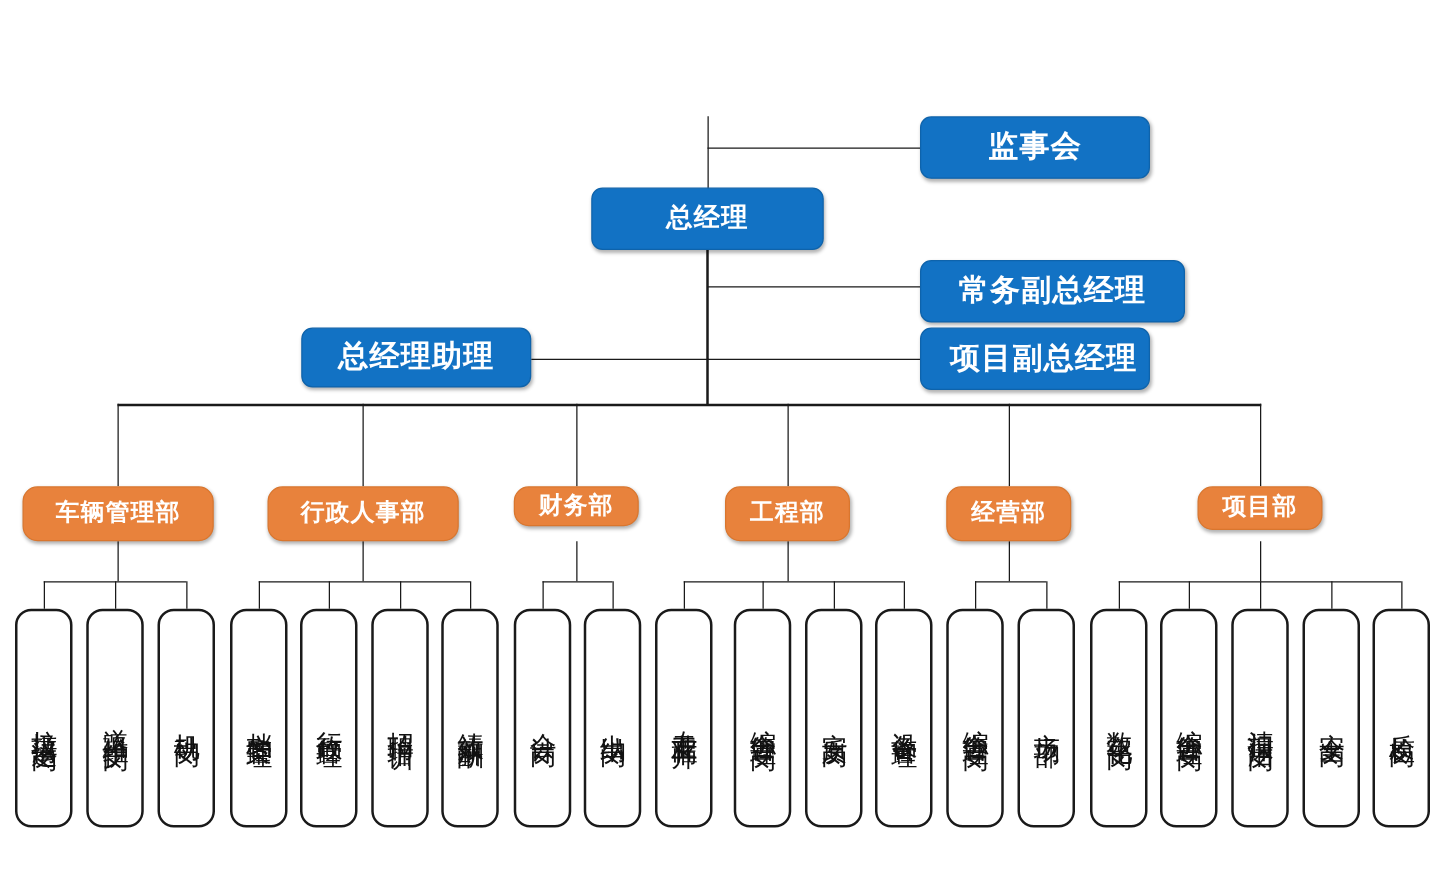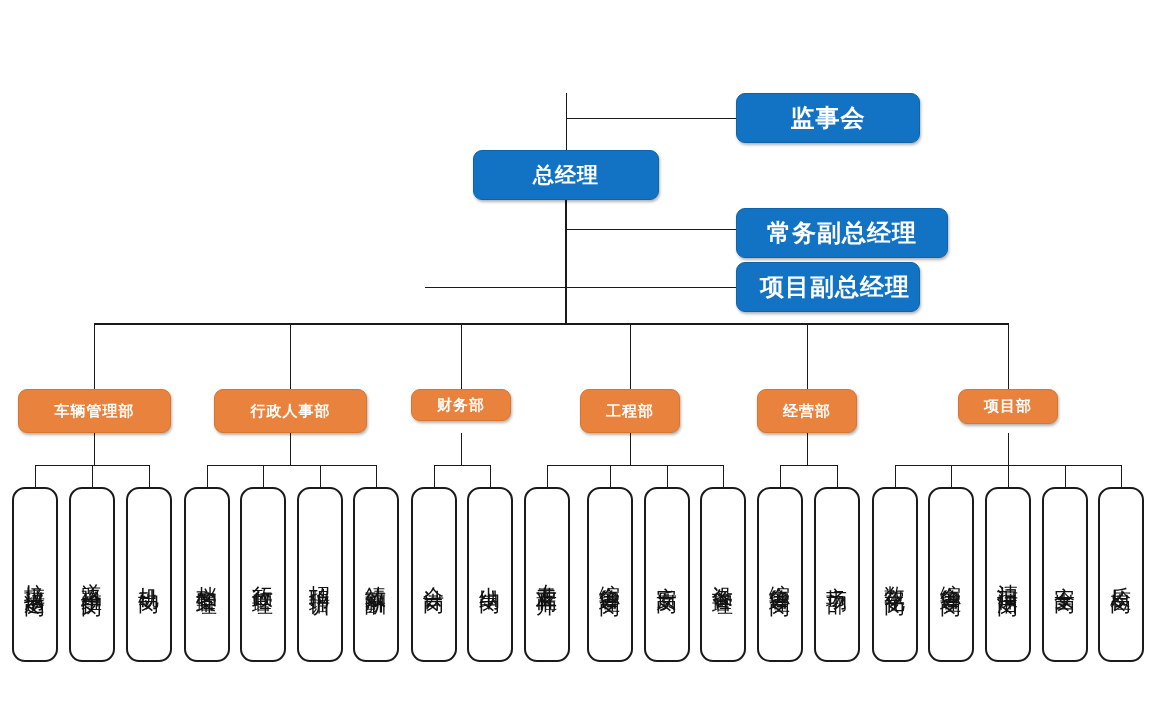--- a/index.html
+++ b/index.html
@@ -46,21 +46,21 @@
   .node.blue {
     background: #1272C4;
     border: 1px solid #0e63ab;
   }
   .node.orange {
     background: #E8823C;
     border: 1px solid #d9762e;
   }
   .node.lvl1 { font-size: 21px; }
   .node.lvl2 { font-size: 24px; }
-  .node.dept { font-size: 15px; }
+  .node.dept { font-size: 19px; border-radius: 12px; }
 
   
   .leaf {
     position: absolute;
     box-sizing: border-box;
     background: #ffffff;
     border: 2px solid #1a1a1a;
     border-radius: 13px;
     display: flex;
     align-items: center;
@@ -142,20 +142,21 @@
 
 
   <div class="node blue lvl2" style="left:736px; top:93px; width:184px; height:50px;">监事会</div>
 
   <div class="node blue lvl1" style="left:473px; top:150px; width:186px; height:50px;">总经理</div>
 
   <div class="node blue lvl2" style="left:736px; top:188px; width:212px; height:50px;margin-top:20px;">常务副总经理</div>
 
   <div class="node blue lvl2" style="left:736px; top:262px; width:184px; height:50px;padding-left:14px;">项目副总经理</div>
 
+  <div class="node blue lvl2" style="left:241px; top:262px; width:184px; height:48px;">总经理助理</div>
 
   <div id="dept-nodes">
       <div class="node orange dept" style="left:18px; top:389px; width:153px; height:44px;">车辆管理部</div>
       <div class="node orange dept" style="left:214px; top:389px; width:153px; height:44px;">行政人事部</div>
       <div class="node orange dept" style="left:411px; top:389px; width:100px; height:32px;">财务部</div>
       <div class="node orange dept" style="left:580px; top:389px; width:100px; height:44px;">工程部</div>
       <div class="node orange dept" style="left:757px; top:389px; width:100px; height:44px;">经营部</div>
       <div class="node orange dept" style="left:958px; top:389px; width:100px; height:35px;">项目部</div>
     </div>
   <div id="leaf-nodes">

